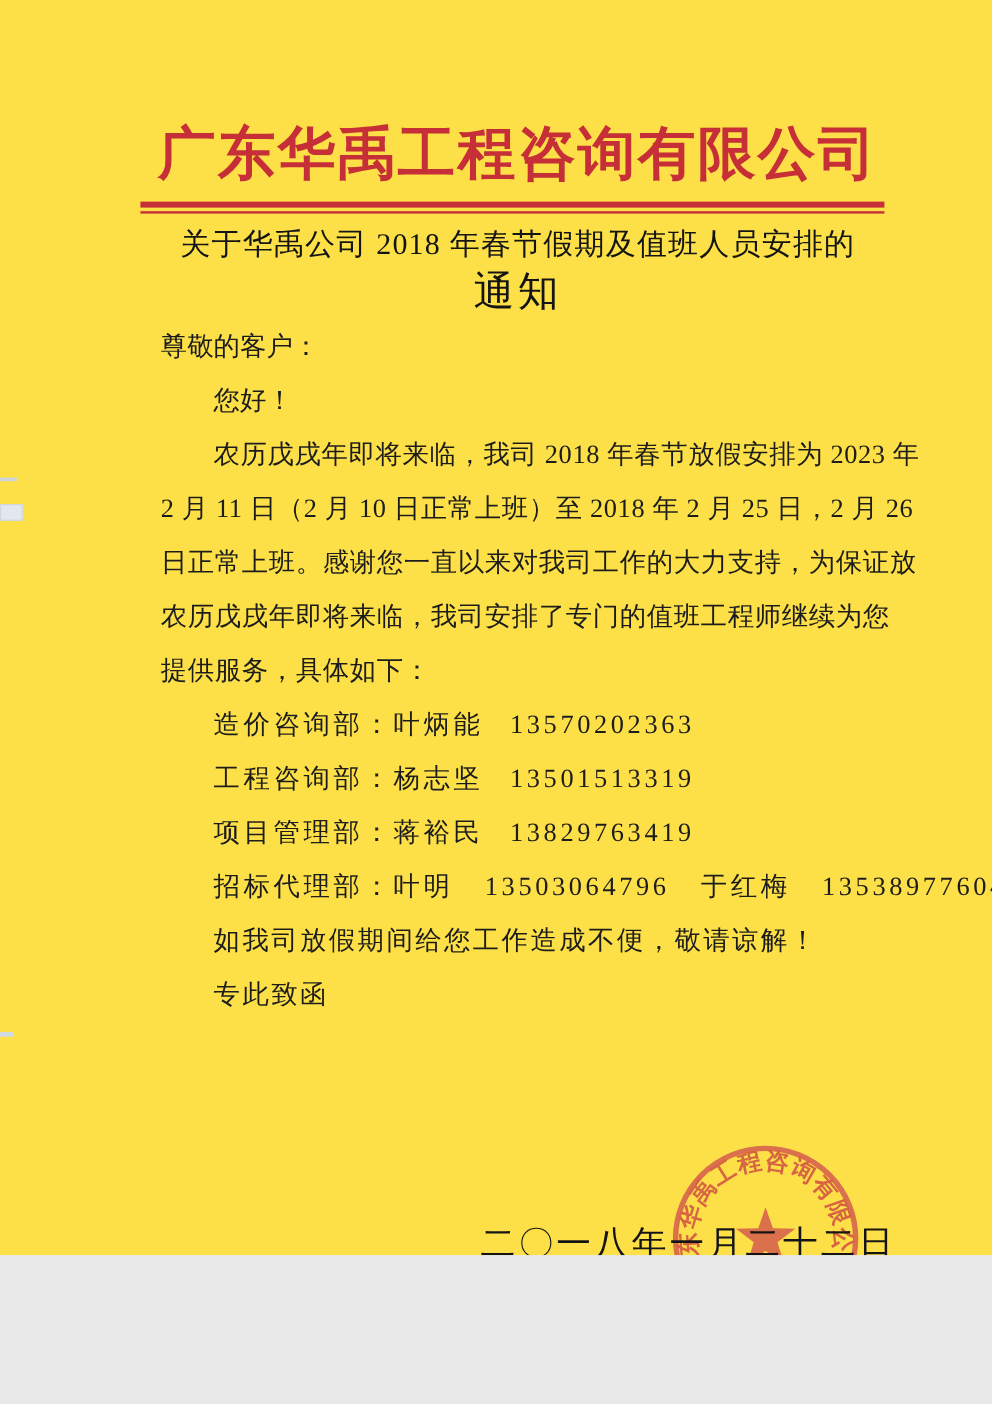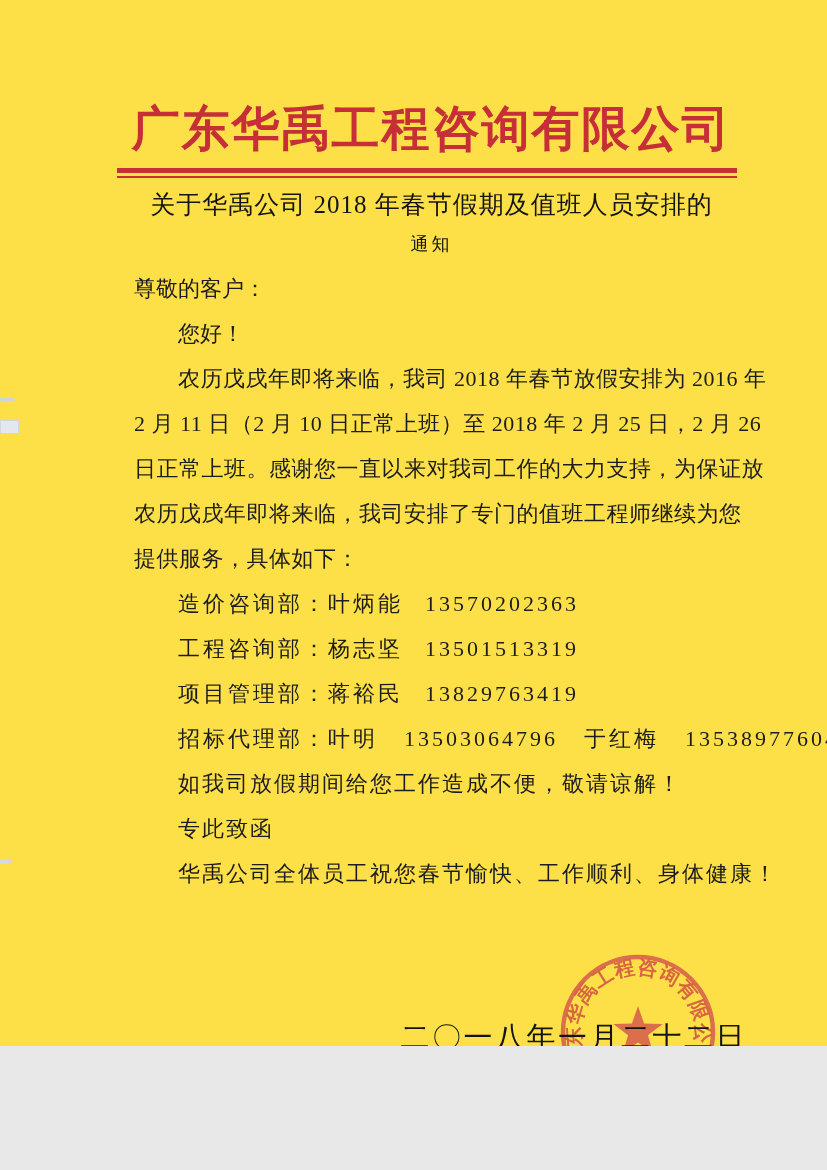--- a/index.html
+++ b/index.html
@@ -26,21 +26,21 @@
     border-top:5px solid #c62f38;
     border-bottom:2px solid #c62f38;
   }
   .doc-title {
     margin-top:10px;
     text-align:center;
     font-size:25px; line-height:34px;
     letter-spacing:1px;
     color:#141414;
   }
-  .doc-title .t2 { line-height:44px; font-size:18px; letter-spacing:3px; }
+  .doc-title .t2 { line-height:44px; font-size:34px; letter-spacing:3px; }
 
   .body-block { margin-top:0; }
   .line {
     font-size:22px; line-height:45px;
     white-space:nowrap;
     color:#1c1c1c;
     margin-left:12px;
   }
   .indent { padding-left:44px; }
   .duty { letter-spacing:3px; }
@@ -93,38 +93,37 @@
       <div class="t1">关于华禹公司 2018 年春节假期及值班人员安排的</div>
       <div class="t2">通知</div>
     </div>
 
     <div class="body-block">
 
       <div class="line">尊敬的客户：</div>
 
       <div class="line indent">您好！</div>
 
-      <div class="line para indent">农历戊戌年即将来临，我司 2018 年春节放假安排为 2016 年</div>
+      <div class="line para indent">农历戊戌年即将来临，我司 2018 年春节放假安排为 2023 年</div>
       <div class="line para">2 月 11 日（2 月 10 日正常上班）至 2018 年 2 月 25 日，2 月 26</div>
       <div class="line para">日正常上班。感谢您一直以来对我司工作的大力支持，为保证放</div>
       <div class="line para">农历戊戌年即将来临，我司安排了专门的值班工程师继续为您</div>
       <div class="line para">提供服务，具体如下：</div>
 
       <div class="line duty indent"><span>造价咨询部：</span><span>叶炳能</span><span class="gap g22"></span><span class="phone">13570202363</span></div>
 
       <div class="line duty indent"><span>工程咨询部：</span><span>杨志坚</span><span class="gap g22"></span><span class="phone">13501513319</span></div>
 
 
       <div class="line duty indent"><span>项目管理部：</span><span>蒋裕民</span><span class="gap g22"></span><span class="phone">13829763419</span></div>
 
       <div class="line duty indent"><span>招标代理部：</span><span>叶明</span><span class="gap g28"></span><span class="phone">13503064796</span><span class="gap g28"></span><span>于红梅</span><span class="gap g28"></span><span class="phone">13538977604</span></div>
 
       <div class="line closing indent">如我司放假期间给您工作造成不便，敬请谅解！</div>
       <div class="line closing indent">专此致函</div>
-      <div class="line closing indent">华禹公司全体员工祝您春节愉快、工作顺利、身体健康！</div>
 
     </div>
   </div>
 
   <svg class="seal" viewBox="0 0 160 160" xmlns="http://www.w3.org/2000/svg">
     <circle cx="80" cy="80" r="75" fill="none" stroke="#d4574e" stroke-width="4.5"></circle>
     <polygon points="80,54 73.9,71.6 55.3,72.0 70.1,83.2 64.7,101.0 80,90.4 95.3,101.0 89.9,83.2 104.7,72.0 86.1,71.6" fill="#d4574e"></polygon>
     <path id="sealArc" d="M 32.5 113.3 A 58 58 0 1 1 127.5 113.3" fill="none"></path>
     <text font-size="20" fill="#cf4a42" letter-spacing="1" font-family="Liberation Serif, DejaVu Serif, serif" font-weight="700">
       <textPath href="#sealArc" startOffset="0" textLength="250" lengthAdjust="spacingAndGlyphs">广东华禹工程咨询有限公司</textPath>

